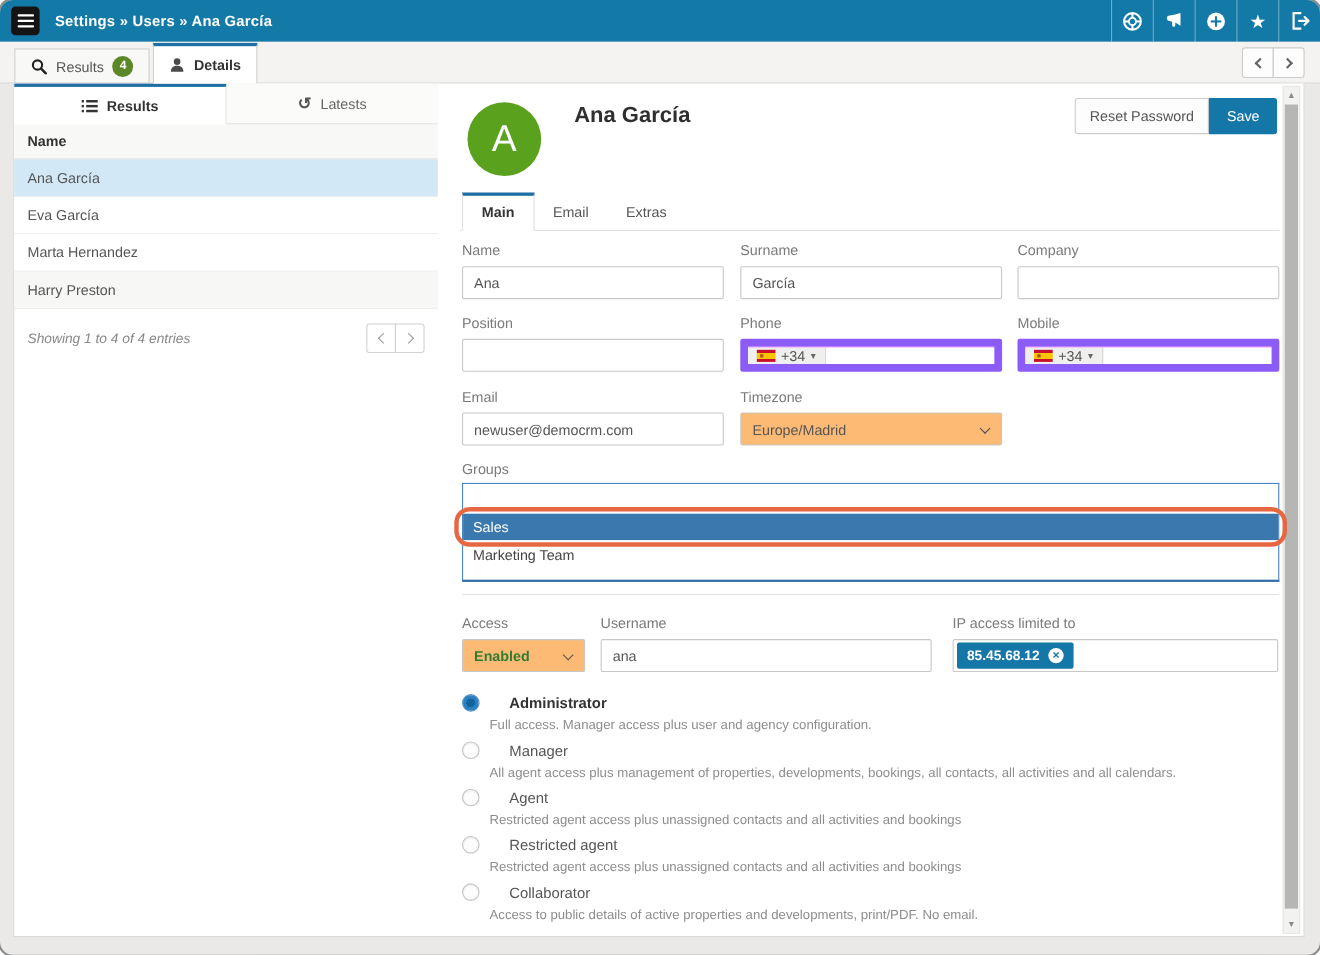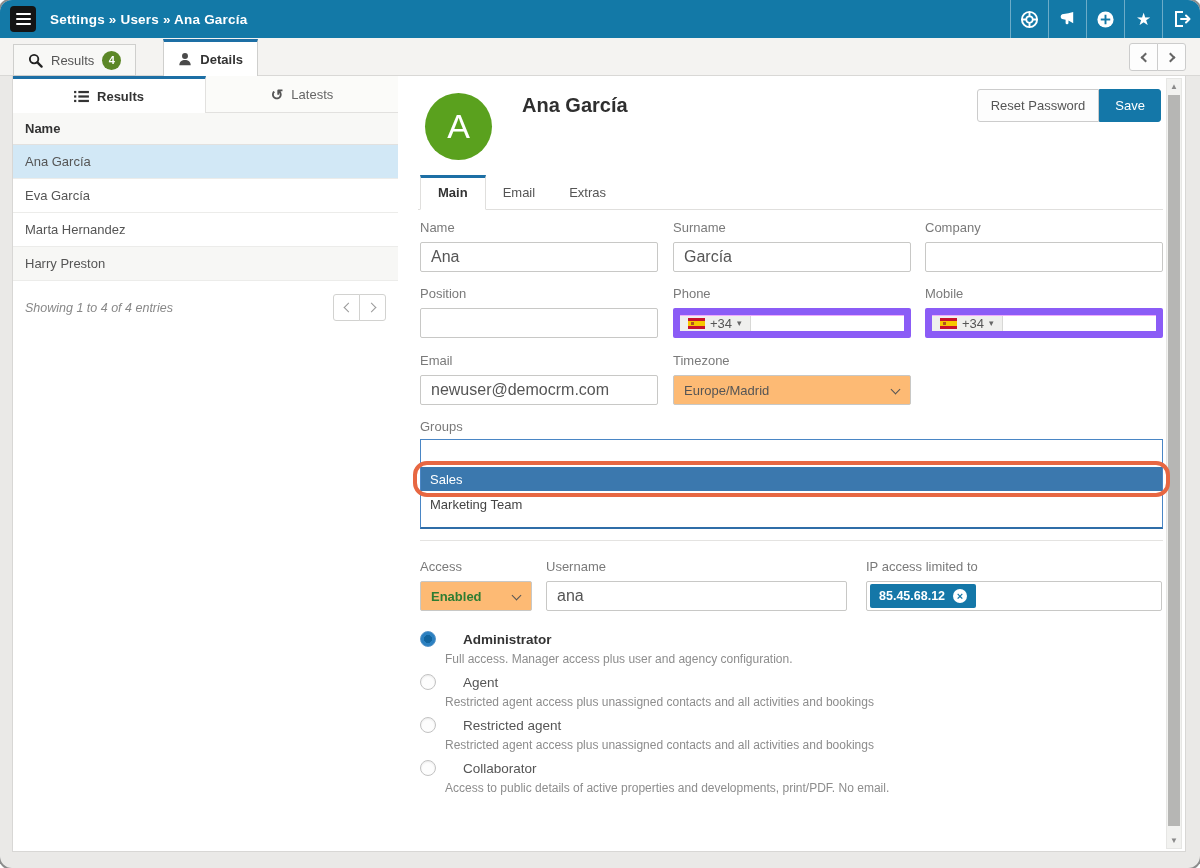--- a/index.html
+++ b/index.html
@@ -17,21 +17,21 @@
   .top-btn { width:38px; height:100%; display:flex; align-items:center; justify-content:center;
              border-left:1px solid rgba(255,255,255,.38); cursor:pointer; }
   .star-glyph { color:#fff; font-size:17px; line-height:1; }
 
   
   .strip { position:absolute; top:38px; left:0; right:0; height:38px; background:#f4f3f1; border-bottom:1px solid #d9d8d6; }
   .strip-tabs { position:absolute; left:13px; bottom:-1px; display:flex; align-items:flex-end; }
   .stab { display:flex; align-items:center; gap:8px; padding:0 14px; font-size:13px; cursor:pointer; }
   .stab.inactive { height:32px; background:#f8f8f6; border:1px solid #cfcfcd; color:#555; margin-right:3px; }
   .stab.active { height:37px; background:#fff; border:1px solid #cfcfcd; border-bottom:none;
-                 border-top:3px solid #1d6fa5; font-weight:bold; color:#333; position:relative; z-index:3;margin-left:24px; }
+                 border-top:3px solid #1d6fa5; font-weight:bold; color:#333; position:relative; z-index:3; }
   .badge { width:19px; height:19px; border-radius:50%; background:#5c8727; color:#fff; font-size:11px; font-weight:bold;
            display:flex; align-items:center; justify-content:center; }
   .nav-btns { position:absolute; right:14px; top:5px; display:flex; }
   .nav-btn { width:29px; height:28px; border:1px solid #ccc; background:#fdfdfd; display:flex; align-items:center;
              justify-content:center; cursor:pointer; }
   .nav-btn:first-child { border-radius:3px 0 0 3px; }
   .nav-btn:last-child { border-radius:0 3px 3px 0; margin-left:-1px; }
   .chevron { width:7px; height:7px; border-right:2px solid #666; border-bottom:2px solid #666; display:inline-block; }
   .chevron.left { transform:rotate(135deg); margin-left:3px; }
   .chevron.right { transform:rotate(-45deg); margin-right:3px; }
@@ -74,21 +74,21 @@
               border-radius:0 3px 3px 0; cursor:pointer; font-family:inherit; }
 
   .mtabs { position:absolute; left:0; top:100px; right:0; height:34px; border-bottom:1px solid #e0dfdd;
            display:flex; align-items:flex-end; padding-left:2px; }
   .mtab { padding:9px 17px; font-size:13px; color:#555; cursor:pointer; }
   .mtab.active { background:#fff; border:1px solid #e0dfdd; border-bottom:1px solid #fff; border-top:3px solid #1d6fa5;
                  font-weight:bold; color:#333; margin-bottom:-1px; padding:7px 17px 9px; }
 
   .fld { position:absolute; width:238px; }
   .fld label { display:block; font-size:13px; color:#7a7a7a; margin-bottom:7px; }
-  .tin { width:100%; height:30px; border:1px solid #c8c8c6; border-radius:2px; padding:0 10px; font-size:16px;
+  .tin { width:100%; height:30px; border:1px solid #c8c8c6; border-radius:2px; padding:0 10px; font-size:13px;
          color:#555; background:#fff; font-family:inherit; }
   .pgroup { display:flex; height:30px; border:7px solid #8b5cf6; border-radius:2px; background:#f0abfc; overflow:hidden;align-items:center; }
   .pprefix { display:flex; align-items:center; gap:5px; background:#efefed; border-right:1px solid #d8d8d6;
              padding:0 8px; font-size:13px; color:#555; cursor:pointer; }
   .flag { width:17px; height:11px; display:inline-block;
           background:linear-gradient(to bottom, #c8102e 0 27%, #f7c600 27% 73%, #c8102e 73% 100%); position:relative; }
   .flag::after { content:""; position:absolute; left:3px; top:4px; width:3px; height:3px; background:#b0541d; }
   .caret { font-size:9px; color:#666; line-height:1; }
   .pinput { flex:1; border:none; outline:none; min-width:0; font-family:inherit; font-size:13px; color:#555; }
   .selbox { position:relative; height:30px; border:1px solid #c8c8c6; border-radius:2px; background:#fdba74;
@@ -350,20 +350,27 @@
         <div class="role selected">
           <div class="role-head">
             <span class="radio on"></span>
             <span class="role-label">Administrator</span>
           </div>
           <div class="role-desc">Full access. Manager access plus user and agency configuration.</div>
         </div>
         <div class="role">
           <div class="role-head">
             <span class="radio"></span>
+            <span class="role-label">Manager</span>
+          </div>
+          <div class="role-desc">All agent access plus management of properties, developments, bookings, all contacts, all activities and all calendars.</div>
+        </div>
+        <div class="role">
+          <div class="role-head">
+            <span class="radio"></span>
             <span class="role-label">Agent</span>
           </div>
           <div class="role-desc">Restricted agent access plus unassigned contacts and all activities and bookings</div>
         </div>
         <div class="role">
           <div class="role-head">
             <span class="radio"></span>
             <span class="role-label">Restricted agent</span>
           </div>
           <div class="role-desc">Restricted agent access plus unassigned contacts and all activities and bookings</div>

